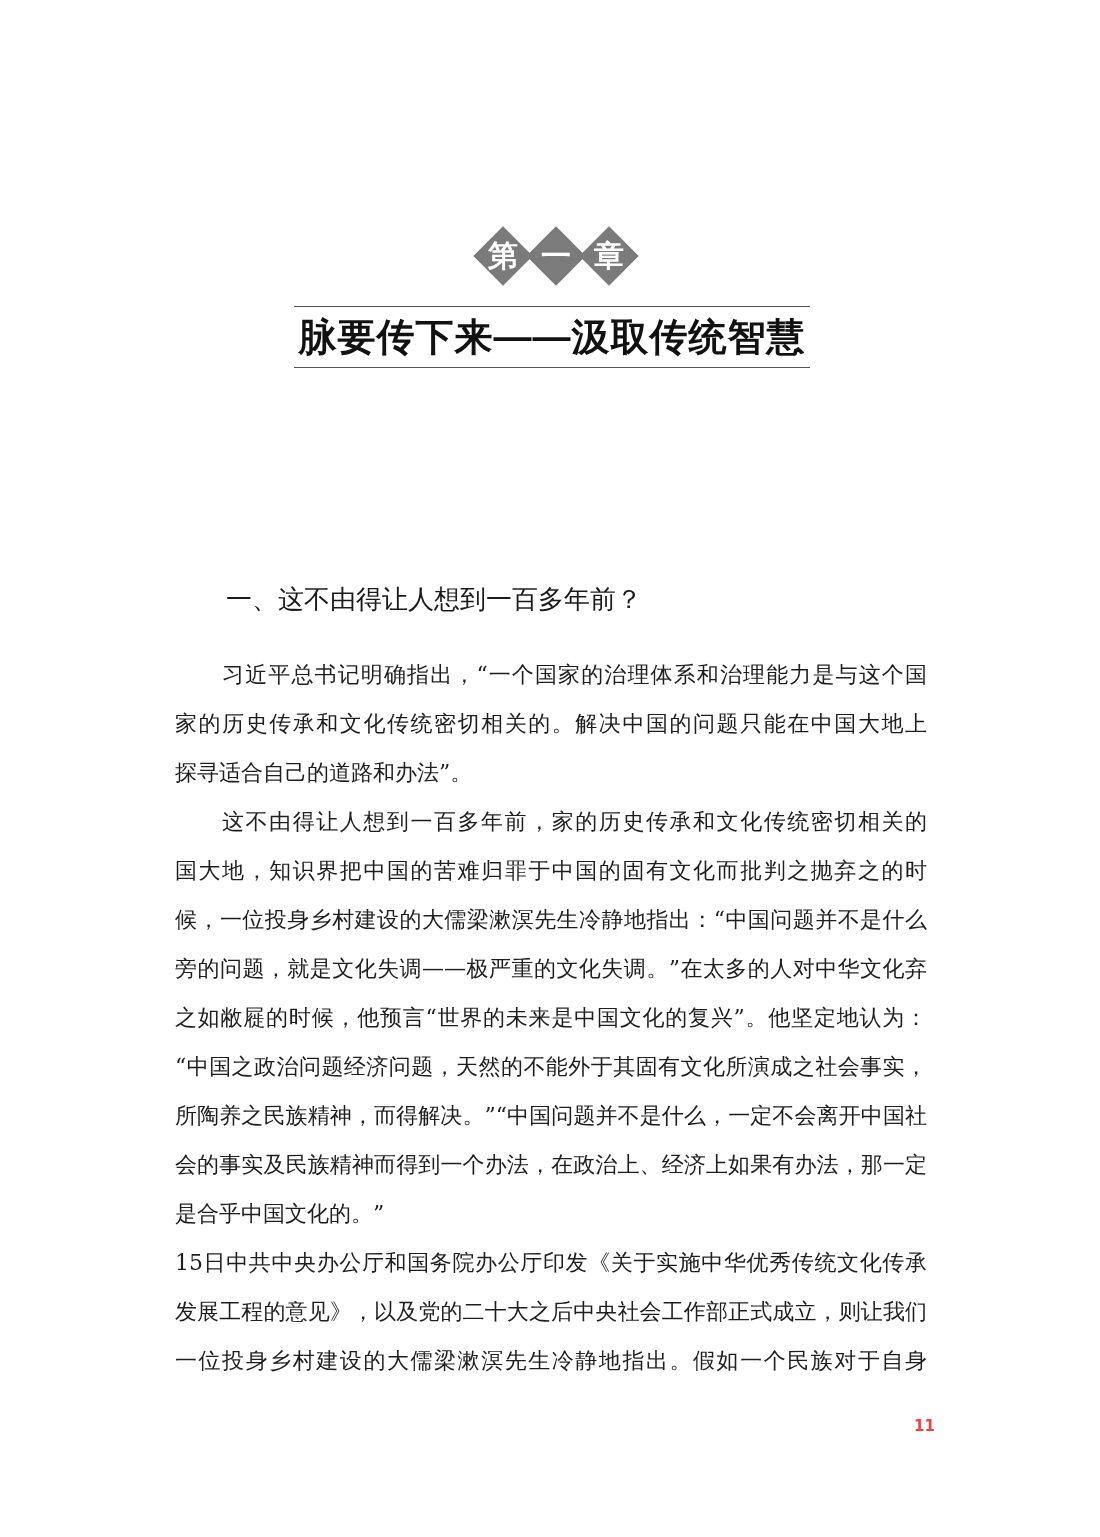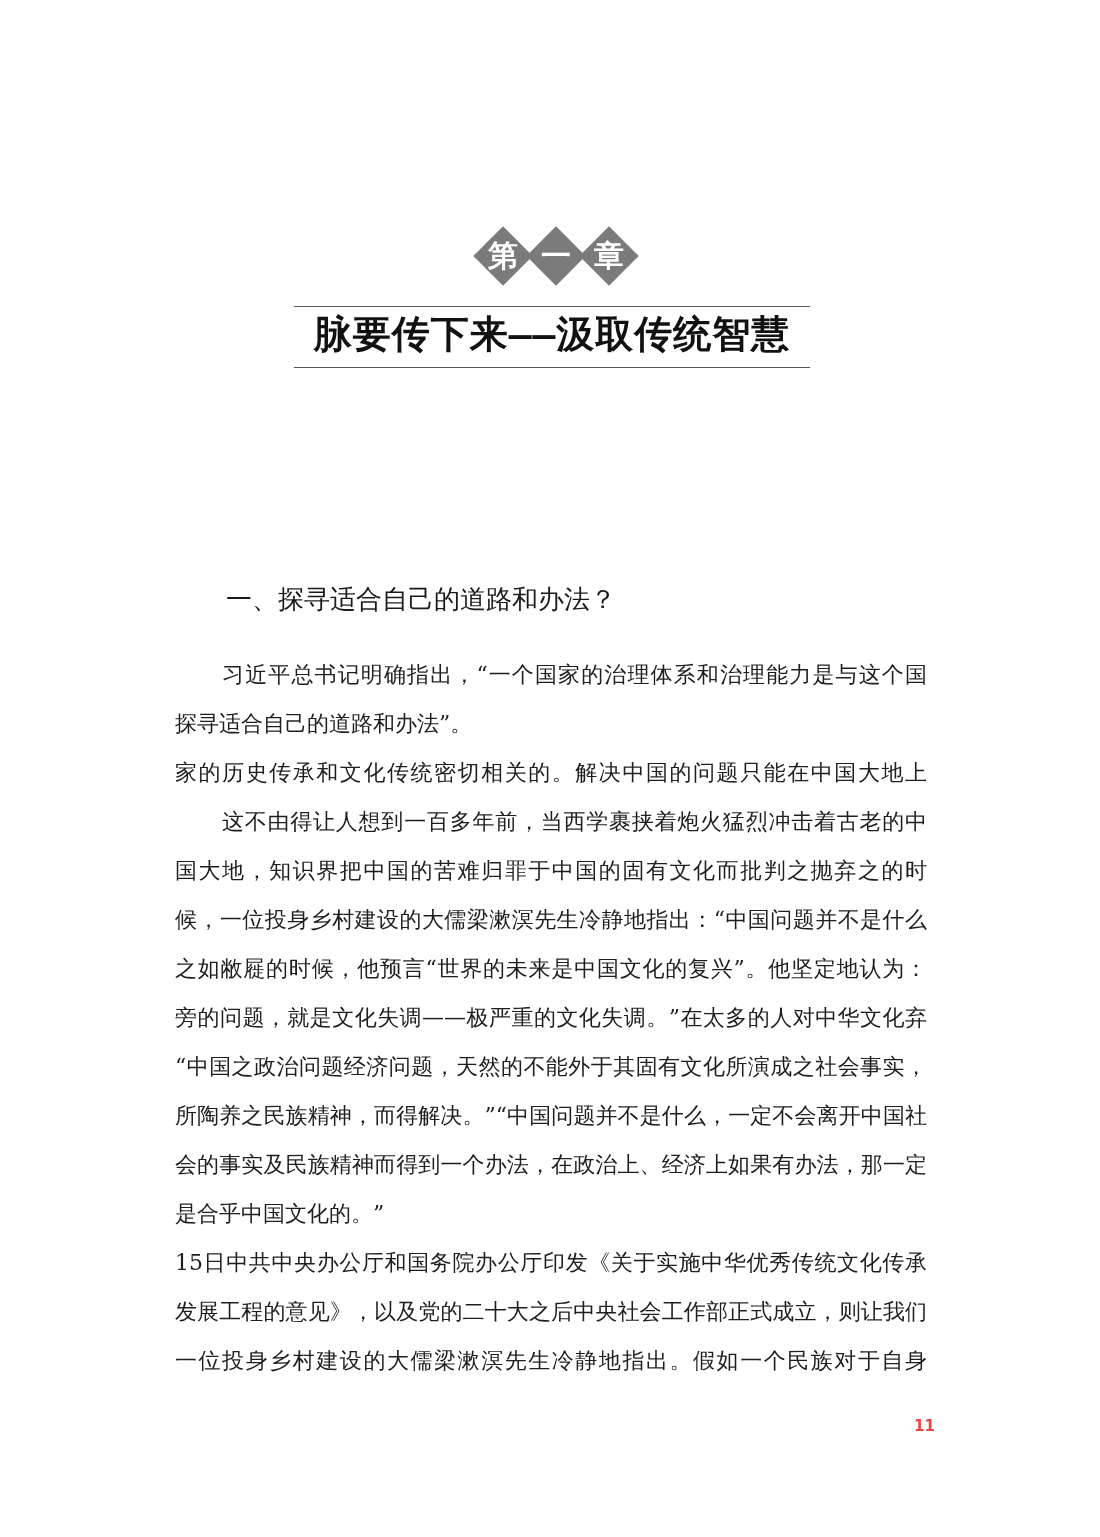--- a/index.html
+++ b/index.html
@@ -68,21 +68,21 @@
       left: 0;
       top: 6px;
       width: 516px;
       text-align: center;
       font-size: 38px;
       line-height: 48px;
       font-weight: bold;
       letter-spacing: 1px;
       white-space: nowrap;
       color: #111;
-      font-family: Liberation Mono, monospace;
+      font-family: Liberation Sans, sans-serif;
     }
 
     .section-heading {
       position: absolute;
       left: 226px;
       top: 582px;
       font-family: "DejaVu Sans", "Liberation Sans", sans-serif;
       font-size: 26px;
       line-height: 34px;
       color: #1a1a1a;
@@ -137,33 +137,33 @@
   <div class="diamond d3">
     <div class="shape"></div>
     <div class="glyph">章</div>
   </div>
 </div>
 
 <div class="title-block">
   <div class="chapter-title">脉要传下来——汲取传统智慧</div>
 </div>
 
-<div class="section-heading">一、探寻适合自己的道路和办法？</div>
+<div class="section-heading">一、这不由得让人想到一百多年前？</div>
 
 <div class="body-text">
 
   <div class="line indent">习近平总书记明确指出，“一个国家的治理体系和治理能力是与这个国</div>
+  <div class="line">家的历史传承和文化传统密切相关的。解决中国的问题只能在中国大地上</div>
   <div class="line last">探寻适合自己的道路和办法”。</div>
-  <div class="line">家的历史传承和文化传统密切相关的。解决中国的问题只能在中国大地上</div>
 
-  <div class="line indent">这不由得让人想到一百多年前，当西学裹挟着炮火猛烈冲击着古老的中</div>
+  <div class="line indent">这不由得让人想到一百多年前，家的历史传承和文化传统密切相关的</div>
   <div class="line">国大地，知识界把中国的苦难归罪于中国的固有文化而批判之抛弃之的时</div>
   <div class="line">候，一位投身乡村建设的大儒梁漱溟先生冷静地指出：“中国问题并不是什么</div>
+  <div class="line">旁的问题，就是文化失调——极严重的文化失调。”在太多的人对中华文化弃</div>
   <div class="line">之如敝屣的时候，他预言“世界的未来是中国文化的复兴”。他坚定地认为：</div>
-  <div class="line">旁的问题，就是文化失调——极严重的文化失调。”在太多的人对中华文化弃</div>
   <div class="line">“中国之政治问题经济问题，天然的不能外于其固有文化所演成之社会事实，</div>
   <div class="line">所陶养之民族精神，而得解决。”“中国问题并不是什么，一定不会离开中国社</div>
   <div class="line">会的事实及民族精神而得到一个办法，在政治上、经济上如果有办法，那一定</div>
   <div class="line last">是合乎中国文化的。”</div>
 
   <div class="line">15日中共中央办公厅和国务院办公厅印发《关于实施中华优秀传统文化传承</div>
   <div class="line">发展工程的意见》，以及党的二十大之后中央社会工作部正式成立，则让我们</div>
   <div class="line">一位投身乡村建设的大儒梁漱溟先生冷静地指出。假如一个民族对于自身</div>
 </div>
 

